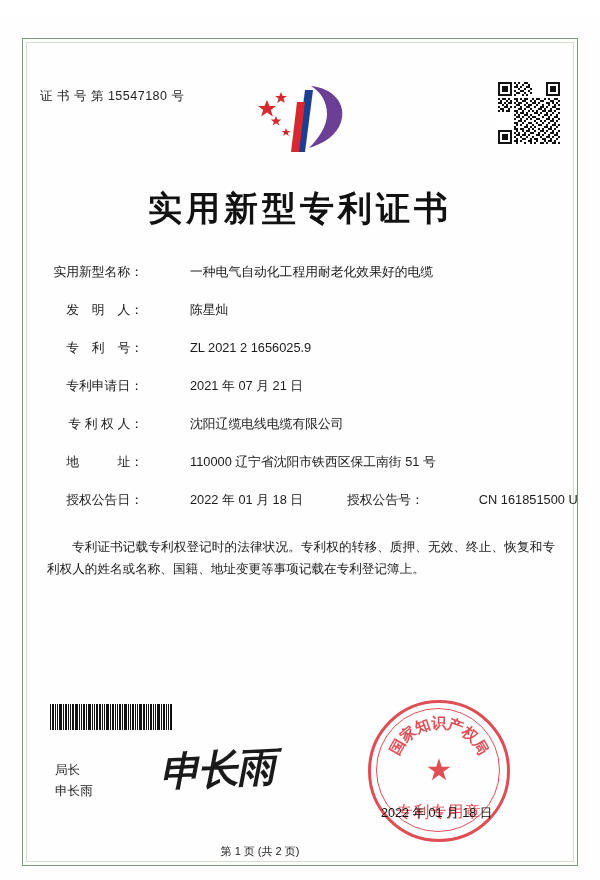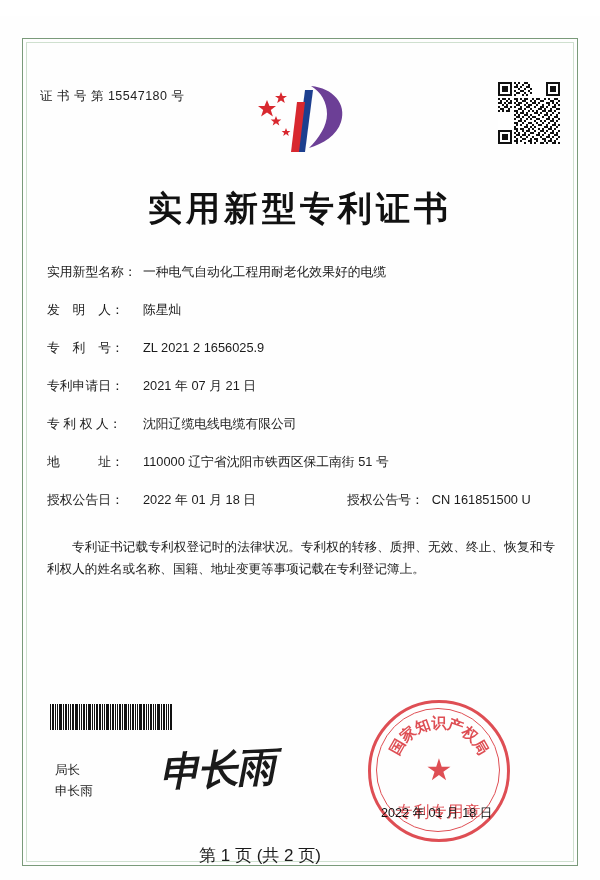--- a/index.html
+++ b/index.html
@@ -93,25 +93,27 @@
   .field-row {
     position: relative;
     height: 38px;
     font-size: 12.8px;
     color: #1b1b1b;
     white-space: nowrap;
   }
   .field-label {
     display: inline-block;
     color: #1b1b1b;
+    text-align: right;
   }
   .field-label.w1 { width: 96px; }
   .field-value {
     display: inline-block;
     color: #1b1b1b;
+    margin-left: 47px;
   }
   .field-row .right-label {
     position: absolute;
     left: 300px;
     top: 0;
   }
   .field-row .right-label .field-label { width: auto; margin-right: 8px;}
 
   
   .body-text {
@@ -228,21 +230,21 @@
     background: transparent;
   }
 
   
   .page-footer {
     position: absolute;
     left: 0;
     top: 828px;
     width: 520px;
     text-align: center;
-    font-size: 17px;
+    font-size: 11px;
     color: #1b1b1b;
   }
   .page-edge-note {
     position: absolute;
     left: 0;
     top: 864px;
     width: 600px;
     text-align: center;
     font-size: 10px;
     color: #c9c9c9;

